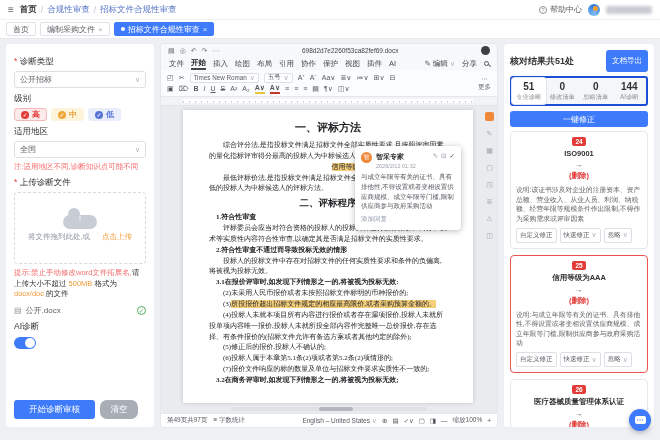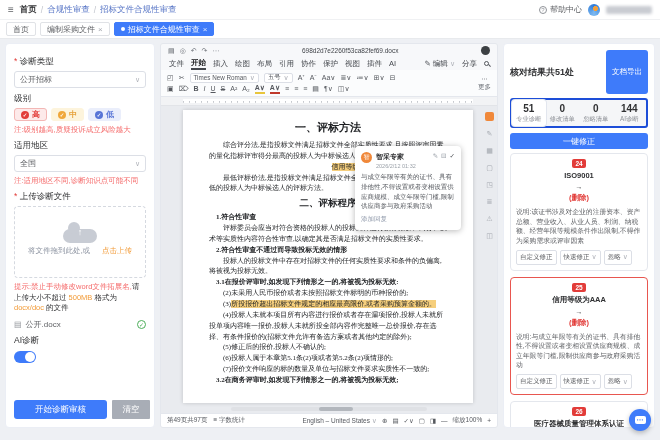--- a/index.html
+++ b/index.html
@@ -66,25 +66,25 @@
   .tip .red { color:#f56c6c; } .tip .org { color:#f29b38; }
   .file-row { display:flex; align-items:center; gap:4px; margin-top:5px; font-size:8px;
     color:#606266; cursor:pointer; }
   .file-ico { color:#909399; font-size:8px; }
   .ok-ico { margin-left:auto; width:9px; height:9px; border-radius:50%; border:1px solid #4cae5a;
     color:#4cae5a; font-size:6px; line-height:8px; text-align:center; }
   .toggle { width:22px; height:12px; border-radius:6px; background:#3e7bfa; position:relative;
     margin-top:4px; cursor:pointer; }
   .knob { position:absolute; right:1px; top:1px; width:10px; height:10px; background:#fff;
     border-radius:50%; }
-  .side-actions { position:absolute; left:8px; right:4px; bottom:8px; display:flex; gap:5px; }
+  .side-actions { position:absolute; left:8px; right:16px; bottom:8px; display:flex; gap:5px; }
   .btn-start { flex:1; height:19px; background:#3e7bfa; color:#fff; border:none;
     border-radius:3px; font-size:8.5px; cursor:pointer; }
   .btn-clear { width:38px; height:19px; background:#a8adb6; color:#fff; border:none;
-    border-radius:1px; font-size:8.5px; cursor:pointer; }
+    border-radius:7px; font-size:8.5px; cursor:pointer; }
   
   .panel-doc { flex:1; min-width:0; background:#e9ebef; border:1px solid #e4e7ed;
     border-radius:3px; display:flex; flex-direction:column; position:relative; overflow:hidden; }
   .doc-titlebar { height:13px; background:#f7f8fa; display:flex; align-items:center; gap:5px;
     padding:0 7px; font-size:7px; color:#6b6f76; flex:none; }
   .doc-filename { flex:1; text-align:center; font-size:6.5px; color:#42454a; }
   .avatar { width:9px; height:9px; border-radius:50%; background:#3c4043; }
   .doc-menubar { height:13px; background:#f7f8fa; display:flex; align-items:center;
     padding:0 8px; font-size:7.5px; color:#45484e; flex:none; }
   .mitem { margin-right:7px; cursor:pointer; }
@@ -141,21 +141,21 @@
     border-radius:2px; }
   .doc-statusbar { height:14px; background:#fff; border-top:1px solid #e4e7ed; display:flex;
     align-items:center; gap:6px; padding:0 6px; font-size:6.5px; color:#55585e; flex:none; }
   .sb-right { margin-left:auto; display:flex; align-items:center; gap:5px; }
   
   .panel-right { width:152px; flex:none; background:#fff; border:1px solid #ebeef5;
     border-radius:4px; display:flex; flex-direction:column; overflow:hidden; }
   .res-header { display:flex; align-items:center; justify-content:space-between;
     padding:6px 6px 4px; }
   .res-title { font-size:9px; font-weight:bold; color:#303133; }
-  .btn-export { background:#3e7bfa; color:#fff; font-size:7.5px; padding:17px 6px;
+  .btn-export { background:#3e7bfa; color:#fff; font-size:7.5px; padding:6px 6px;
     border-radius:3px; border:none; cursor:pointer; }
   .res-stats { display:flex; margin:0 6px; background:#f5f6f8; border:2px solid #1d4ed8;
     border-radius:3px; }
   .stat { flex:1; text-align:center; padding:3px 0 2px; cursor:pointer; }
   .stat .v { font-size:10px; font-weight:bold; color:#303133; }
   .stat .l { font-size:6.3px; color:#909399; margin-top:1px; }
   .stat.active { background:#fff; border-radius:3px; box-shadow:0 0 0 1px #e2e6ee; }
   .btn-fixall { margin:5px 6px 4px; height:16px; background:#3e7bfa; color:#fff; font-size:8px;
     border:none; border-radius:3px; cursor:pointer; }
   .cards { flex:1; overflow:hidden; padding:0 6px 4px; }
@@ -230,21 +230,20 @@
       </div>
       <div class="level lv-mid">
         <span class="ldot">✓</span>
         <span>中</span>
       </div>
       <div class="level lv-low">
         <span class="ldot">✓</span>
         <span>低</span>
       </div>
     </div>
-    <div class="note">注:级别越高,质疑投诉成立风险越大</div>
     <div class="flabel">适用地区</div>
     <div class="select">
       <span>全国</span>
       <span class="chev">∨</span>
     </div>
     <div class="note">注:适用地区不同,诊断知识点可能不同</div>
     <div class="flabel req">上传诊断文件</div>
     <div class="upload-box">
       <div class="cloud"></div>
       <div class="upload-text">

